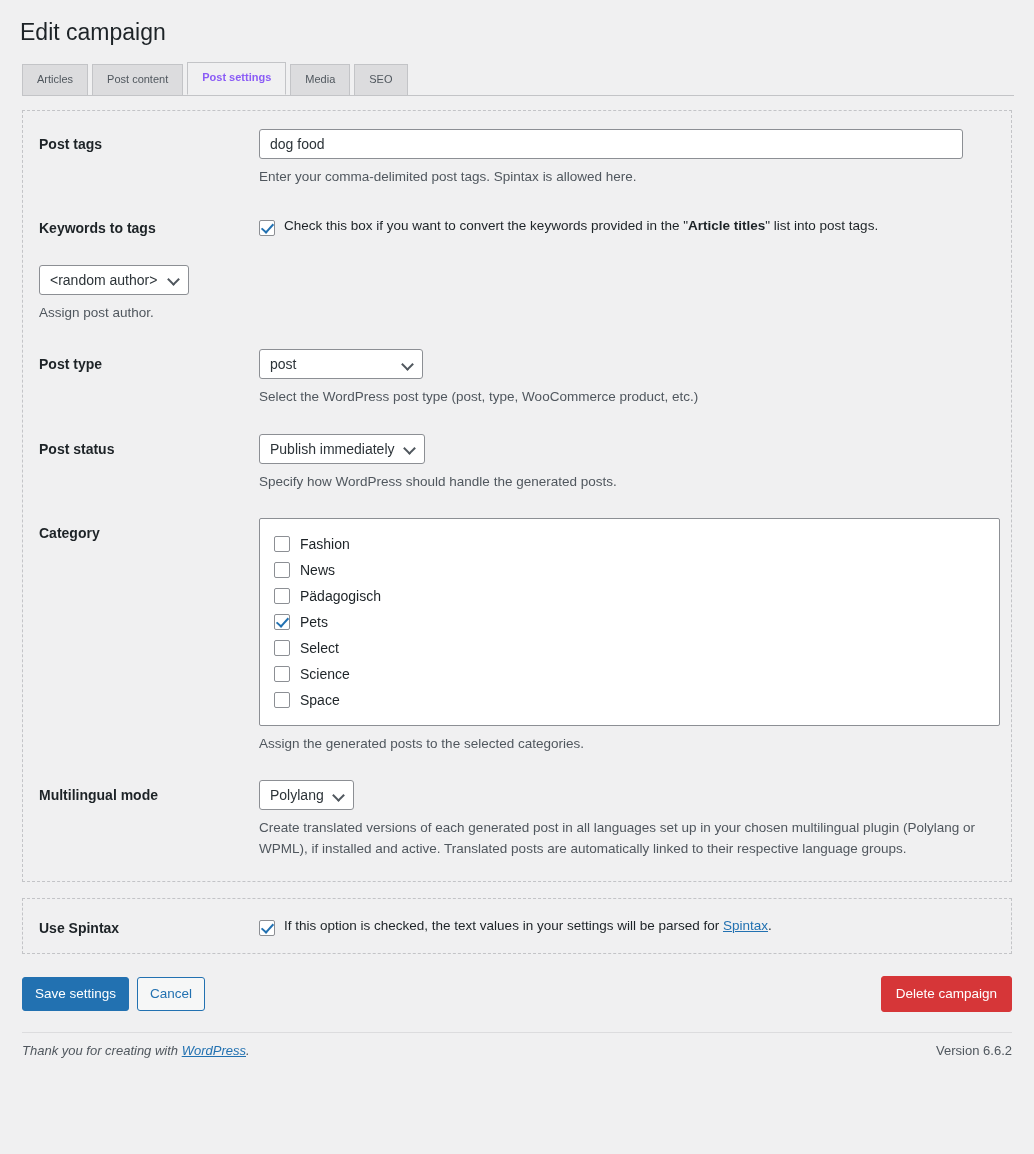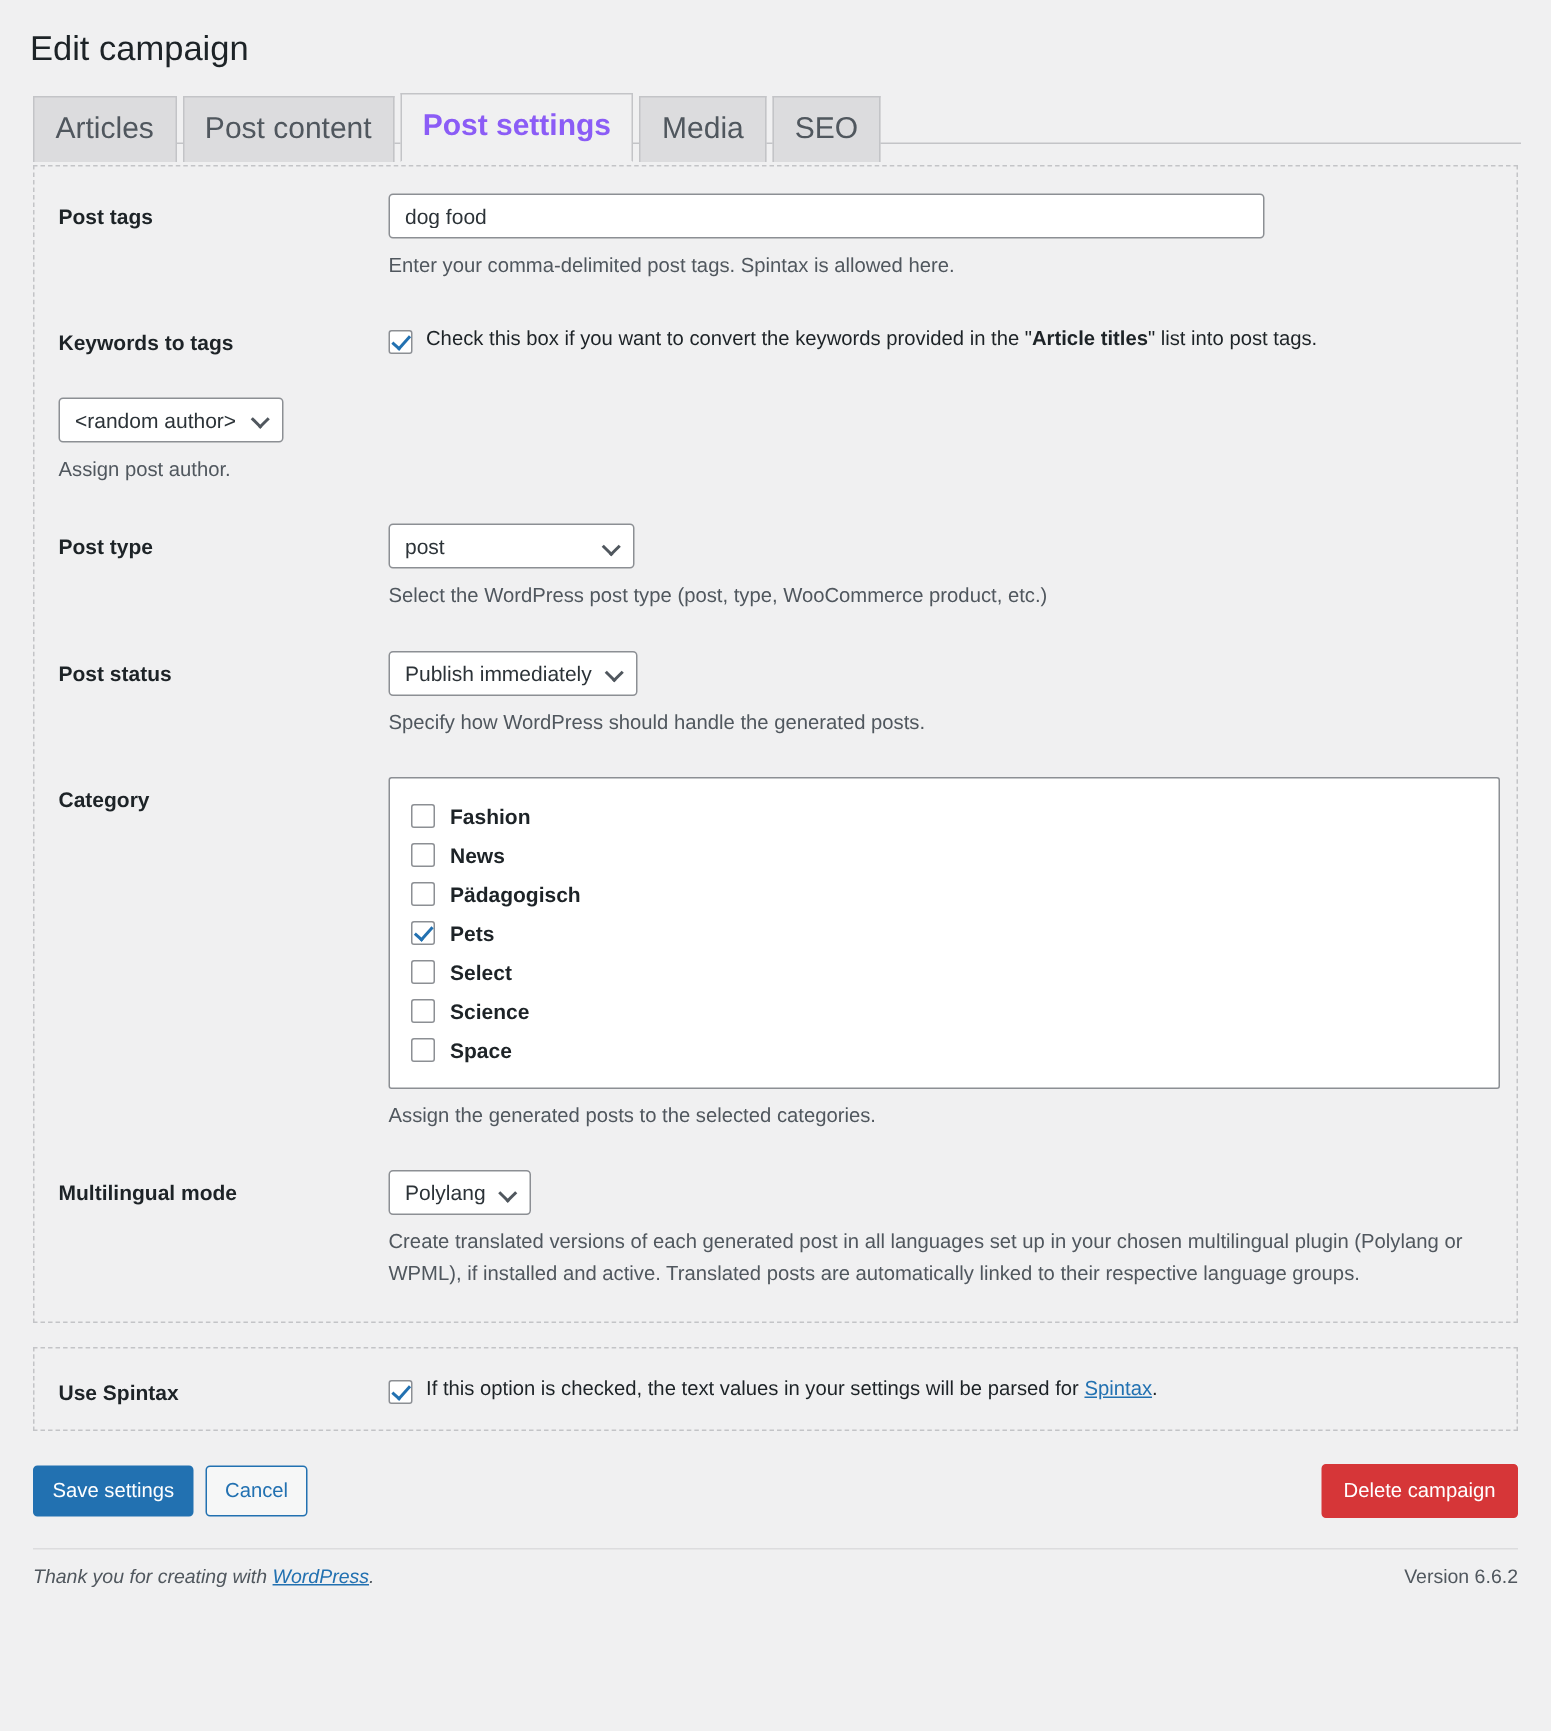--- a/index.html
+++ b/index.html
@@ -31,27 +31,27 @@
     margin: 0 20px 0 22px;
     border-bottom: 1px solid #c3c4c7;
     padding-left: 0;
     height: 36px;
   }
   .tab {
     background: #dcdcde;
     border: 1px solid #c3c4c7;
     border-bottom: none;
     padding: 7px 14px 8px 14px;
-    font-size: 20px;
+    font-size: 11px;
     color: #50575e;
     margin-right: 4px;
     line-height: 1.4;
     cursor: pointer;
     position: relative;
-    top: 13px;
+    top: 0;
   }
   .tab.active {
     background: #f0f0f1;
     color: #8b5cf6;
     font-weight: bold;
     border-bottom: 1px solid #f0f0f1;
     padding-bottom: 9px;
   }
   
   .panel {
@@ -77,21 +77,21 @@
     line-height: 1.4;
   }
   .row-field { flex: 1 1 auto; min-width: 0; }
   .desc {
     font-size: 13.5px;
     color: #50575e;
     margin-top: 8px;
     line-height: 1.5;
   }
   input[type="text"].text-input {
-    width: 584px;
+    width: 704px;
     padding: 6px 10px;
     font-size: 14px;
     font-family: "Liberation Sans", sans-serif;
     border: 1px solid #8c8f94;
     border-radius: 3px;
     color: #2c3338;
     background: #fff;
     height: 30px;
   }
   .checkline {
@@ -163,21 +163,20 @@
     border: solid #50575e;
     border-width: 0 2px 2px 0;
     transform: rotate(45deg);
   }
   .catbox {
     border: 1px solid #8c8f94;
     background: #fff;
     border-radius: 2px;
     width: 741px;
     padding: 12px 28px 12px 14px;
-    font-weight: bold;
   }
   .catitem {
     display: flex;
     align-items: center;
     gap: 10px;
     font-size: 14px;
     color: #1d2327;
     height: 26px;
   }
   .catitem .cb { margin-top: 0; }

